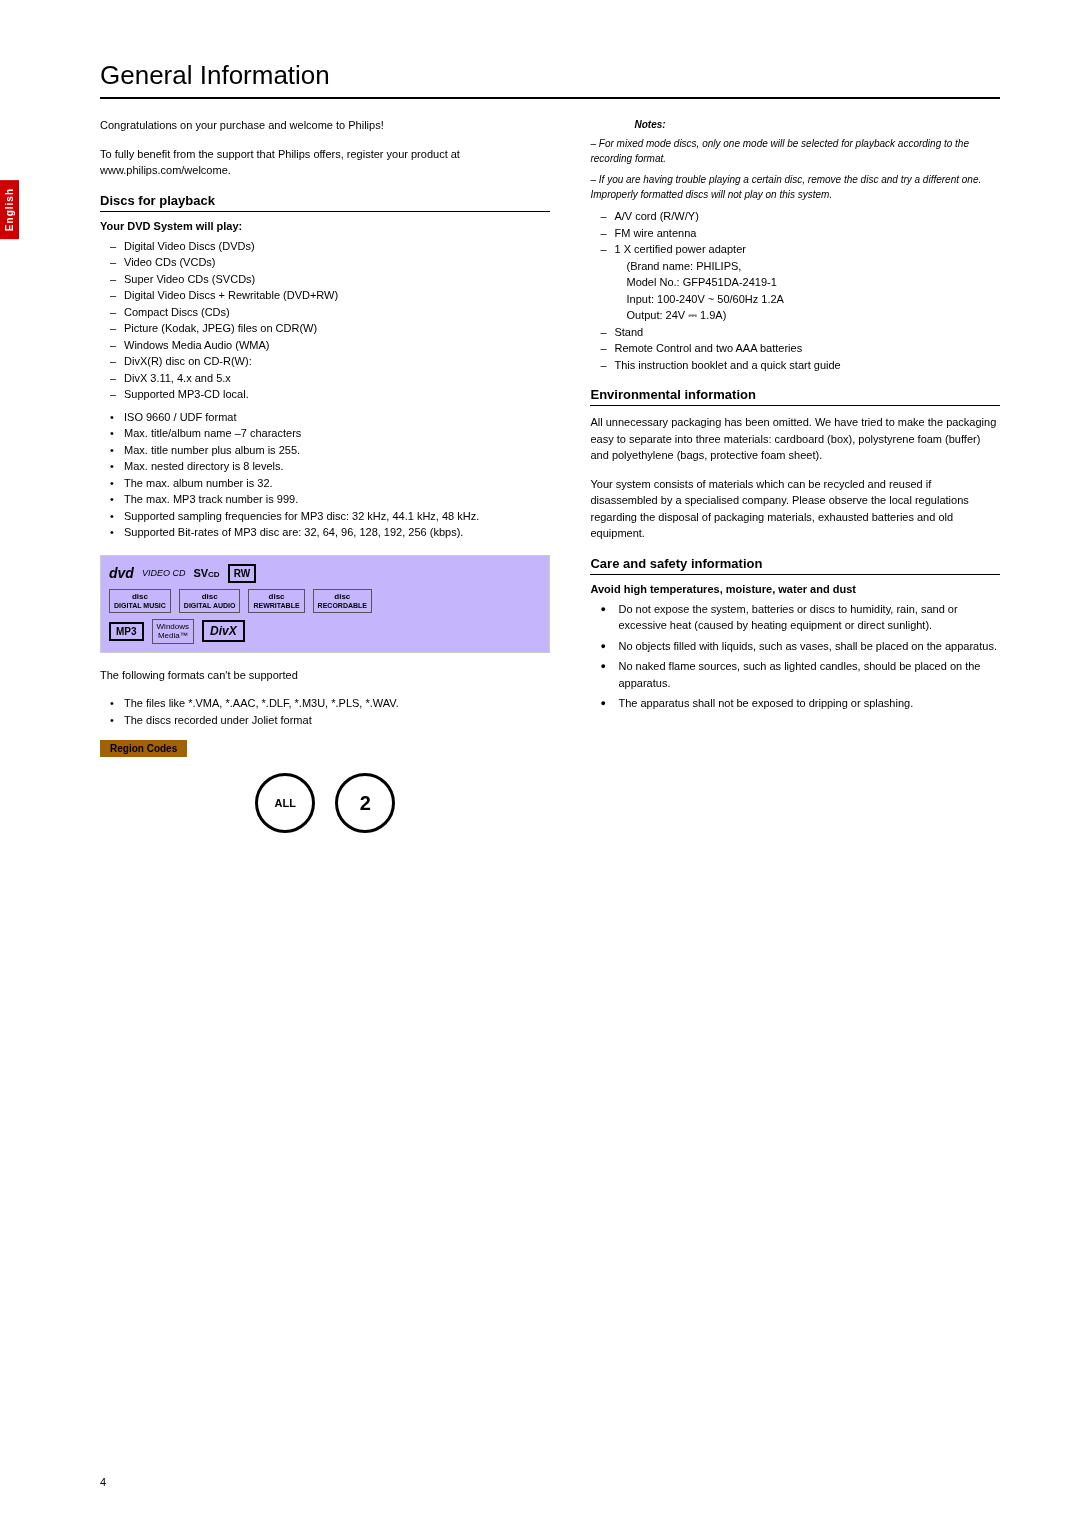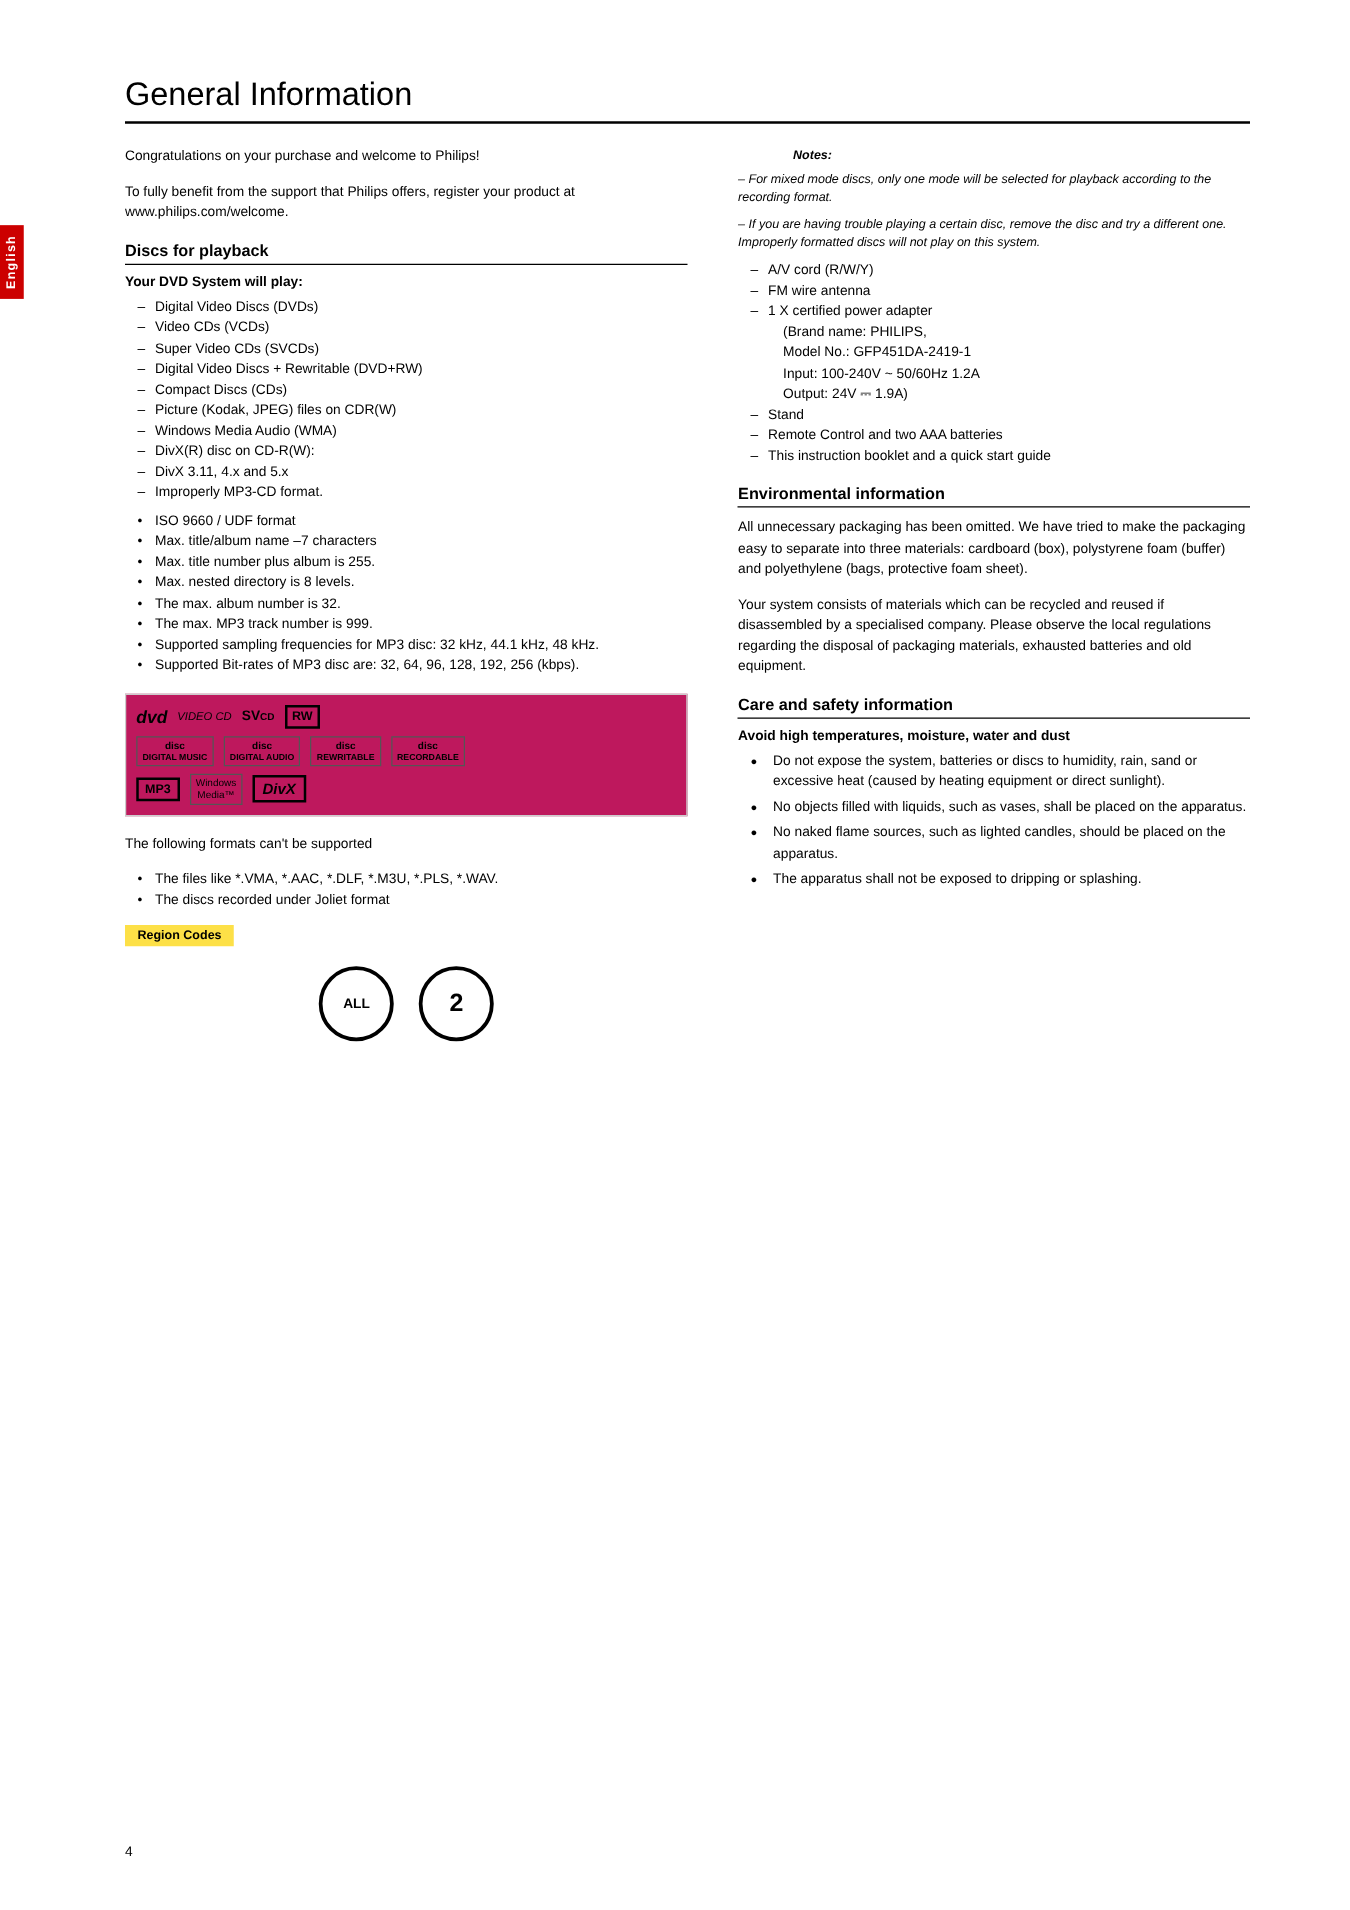--- a/index.html
+++ b/index.html
@@ -105,36 +105,36 @@
       margin-bottom: 4px;
     }
     ul.circle-list li::before {
       content: "●";
       position: absolute;
       left: 0;
       font-size: 9px;
       top: 2px;
     }
     .region-codes-box {
-      background: #fde047;
+      background: #a16207;
       display: inline-block;
       padding: 3px 10px;
       font-size: 10px;
       font-weight: bold;
       margin-bottom: 6px;
     }
     .logos-area {
       border: 1px solid #ccc;
       padding: 8px;
       margin: 14px 0;
       display: flex;
       flex-direction: column;
       gap: 6px;
       align-items: flex-start;
-      background: #be185d;
+      background: #c4b5fd;
     }
     .logos-row {
       display: flex;
       gap: 8px;
       align-items: center;
     }
     .logo-dvd {
       font-size: 14px;
       font-weight: bold;
       font-style: italic;
@@ -258,21 +258,21 @@
       <ul class="dash-list">
         <li>Digital Video Discs (DVDs)</li>
         <li>Video CDs (VCDs)</li>
         <li>Super Video CDs (SVCDs)</li>
         <li>Digital Video Discs + Rewritable (DVD+RW)</li>
         <li>Compact Discs (CDs)</li>
         <li>Picture (Kodak, JPEG) files on CDR(W)</li>
         <li>Windows Media Audio (WMA)</li>
         <li>DivX(R) disc on CD-R(W):</li>
         <li>DivX 3.11, 4.x and 5.x</li>
-        <li>Improperly MP3-CD format.</li>
+        <li>Supported MP3-CD local.</li>
       </ul>
 
       <ul class="bullet-list" style="margin-top:6px;">
         <li>ISO 9660 / UDF format</li>
         <li>Max. title/album name –7 characters</li>
         <li>Max. title number plus album is 255.</li>
         <li>Max. nested directory is 8 levels.</li>
         <li>The max. album number is 32.</li>
         <li>The max. MP3 track number is 999.</li>
         <li>Supported sampling frequencies for MP3 disc: 32 kHz, 44.1 kHz, 48 kHz.</li>

